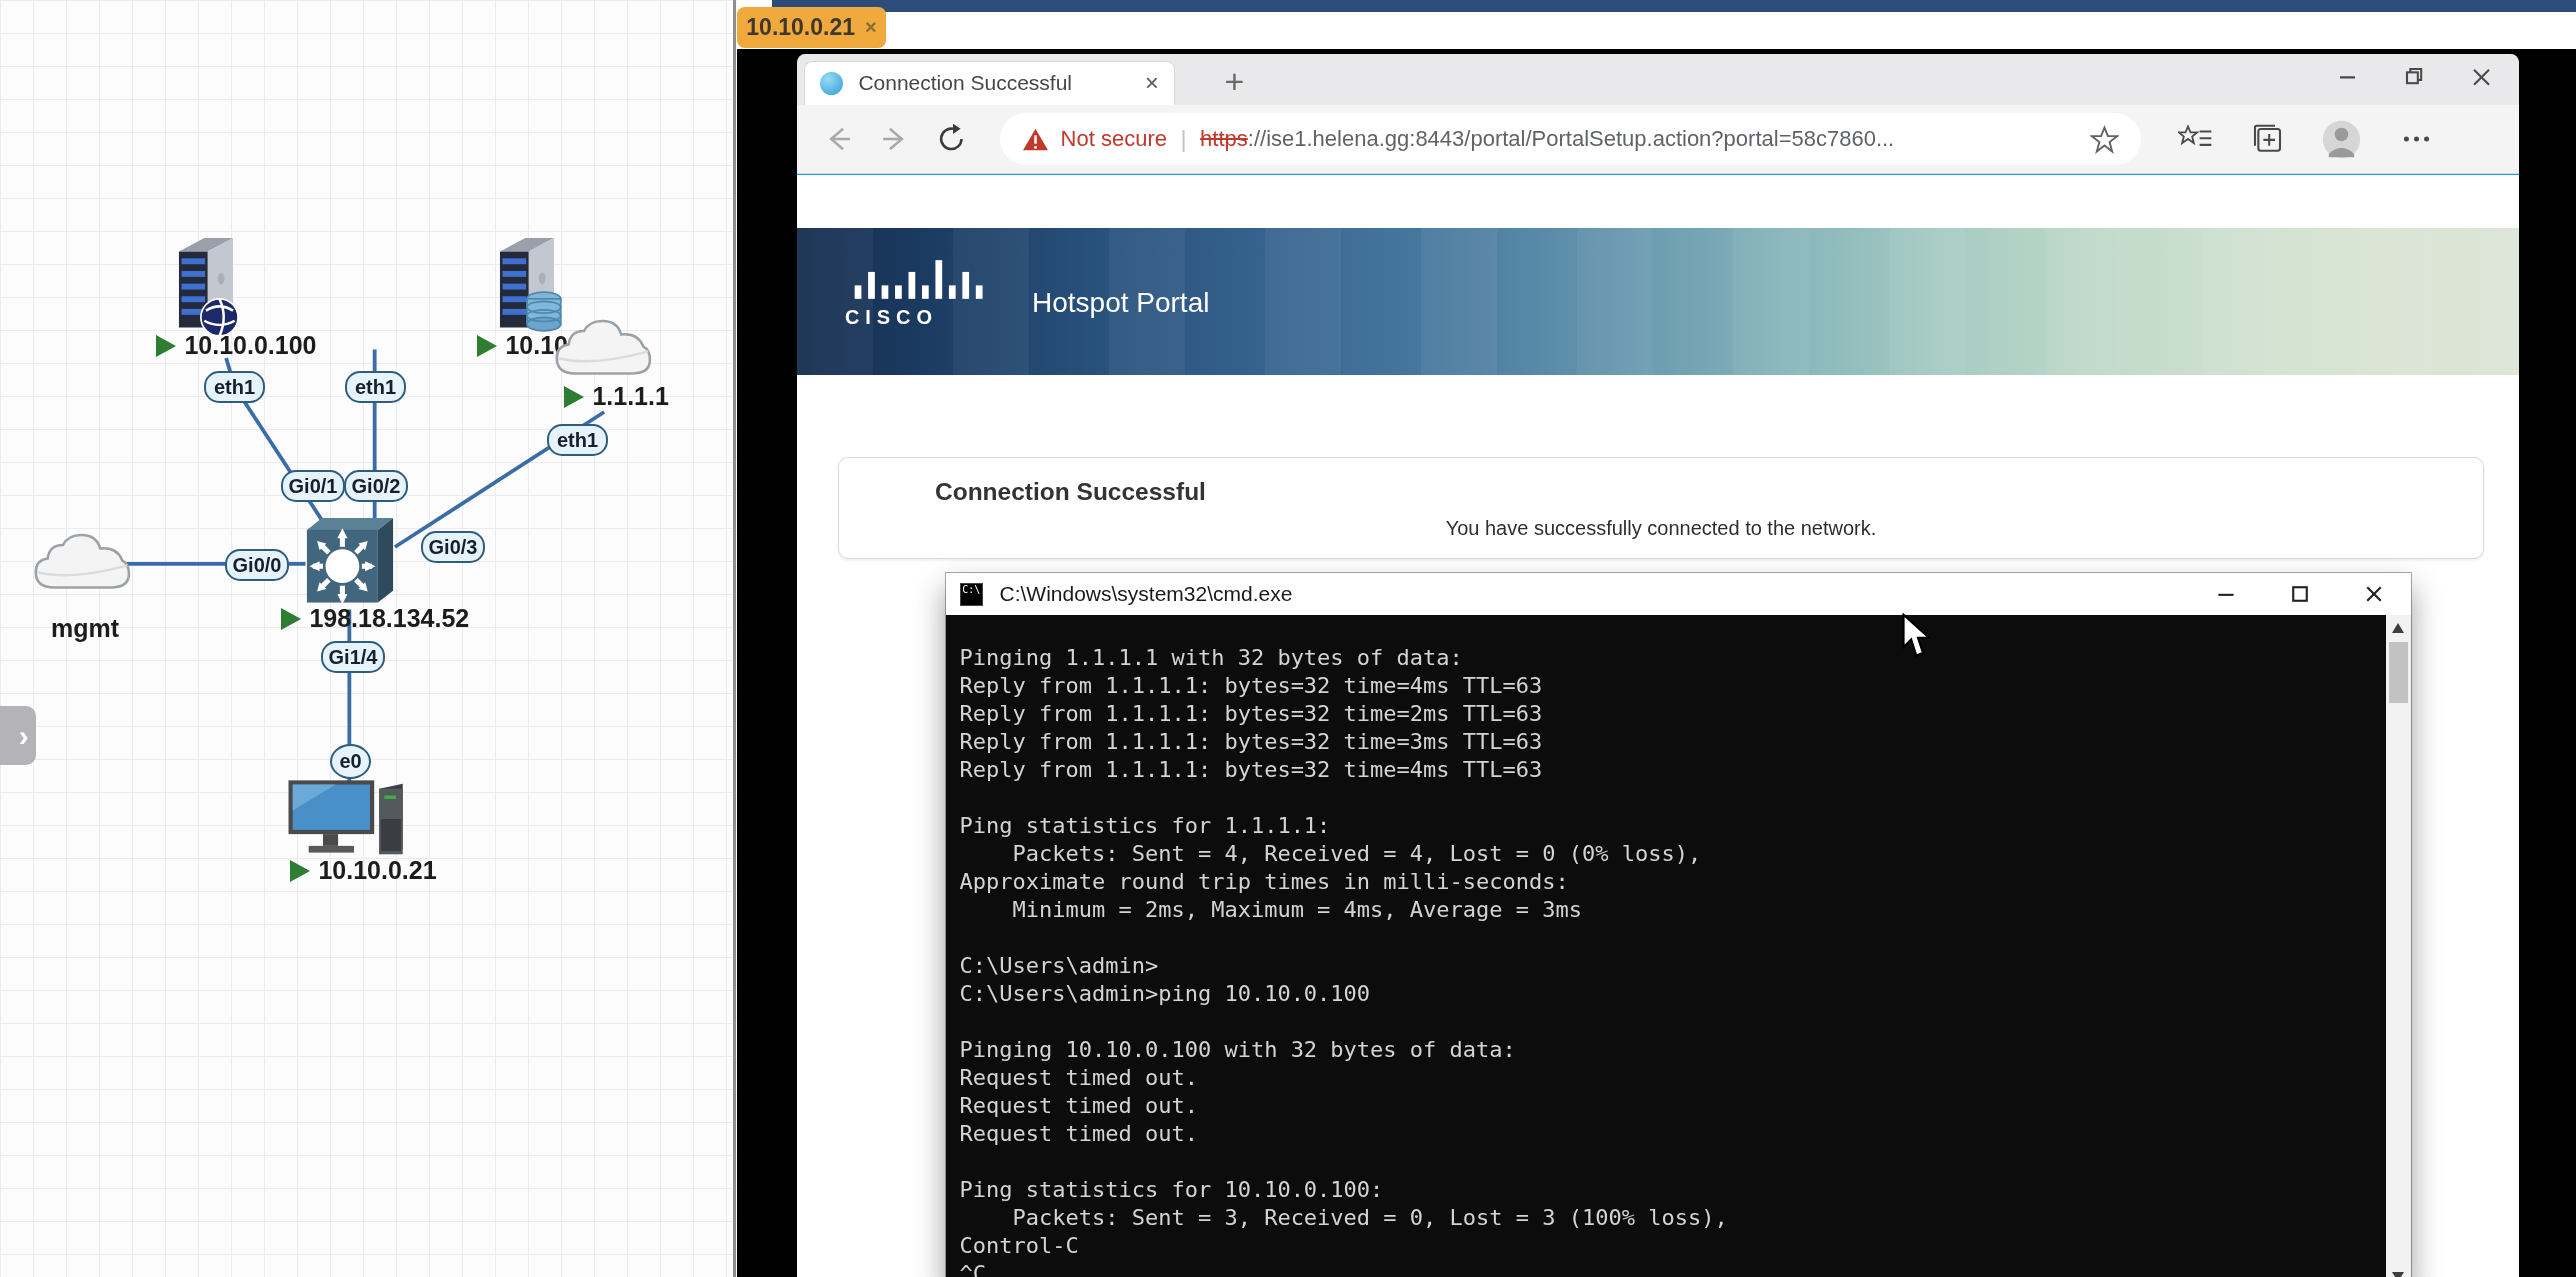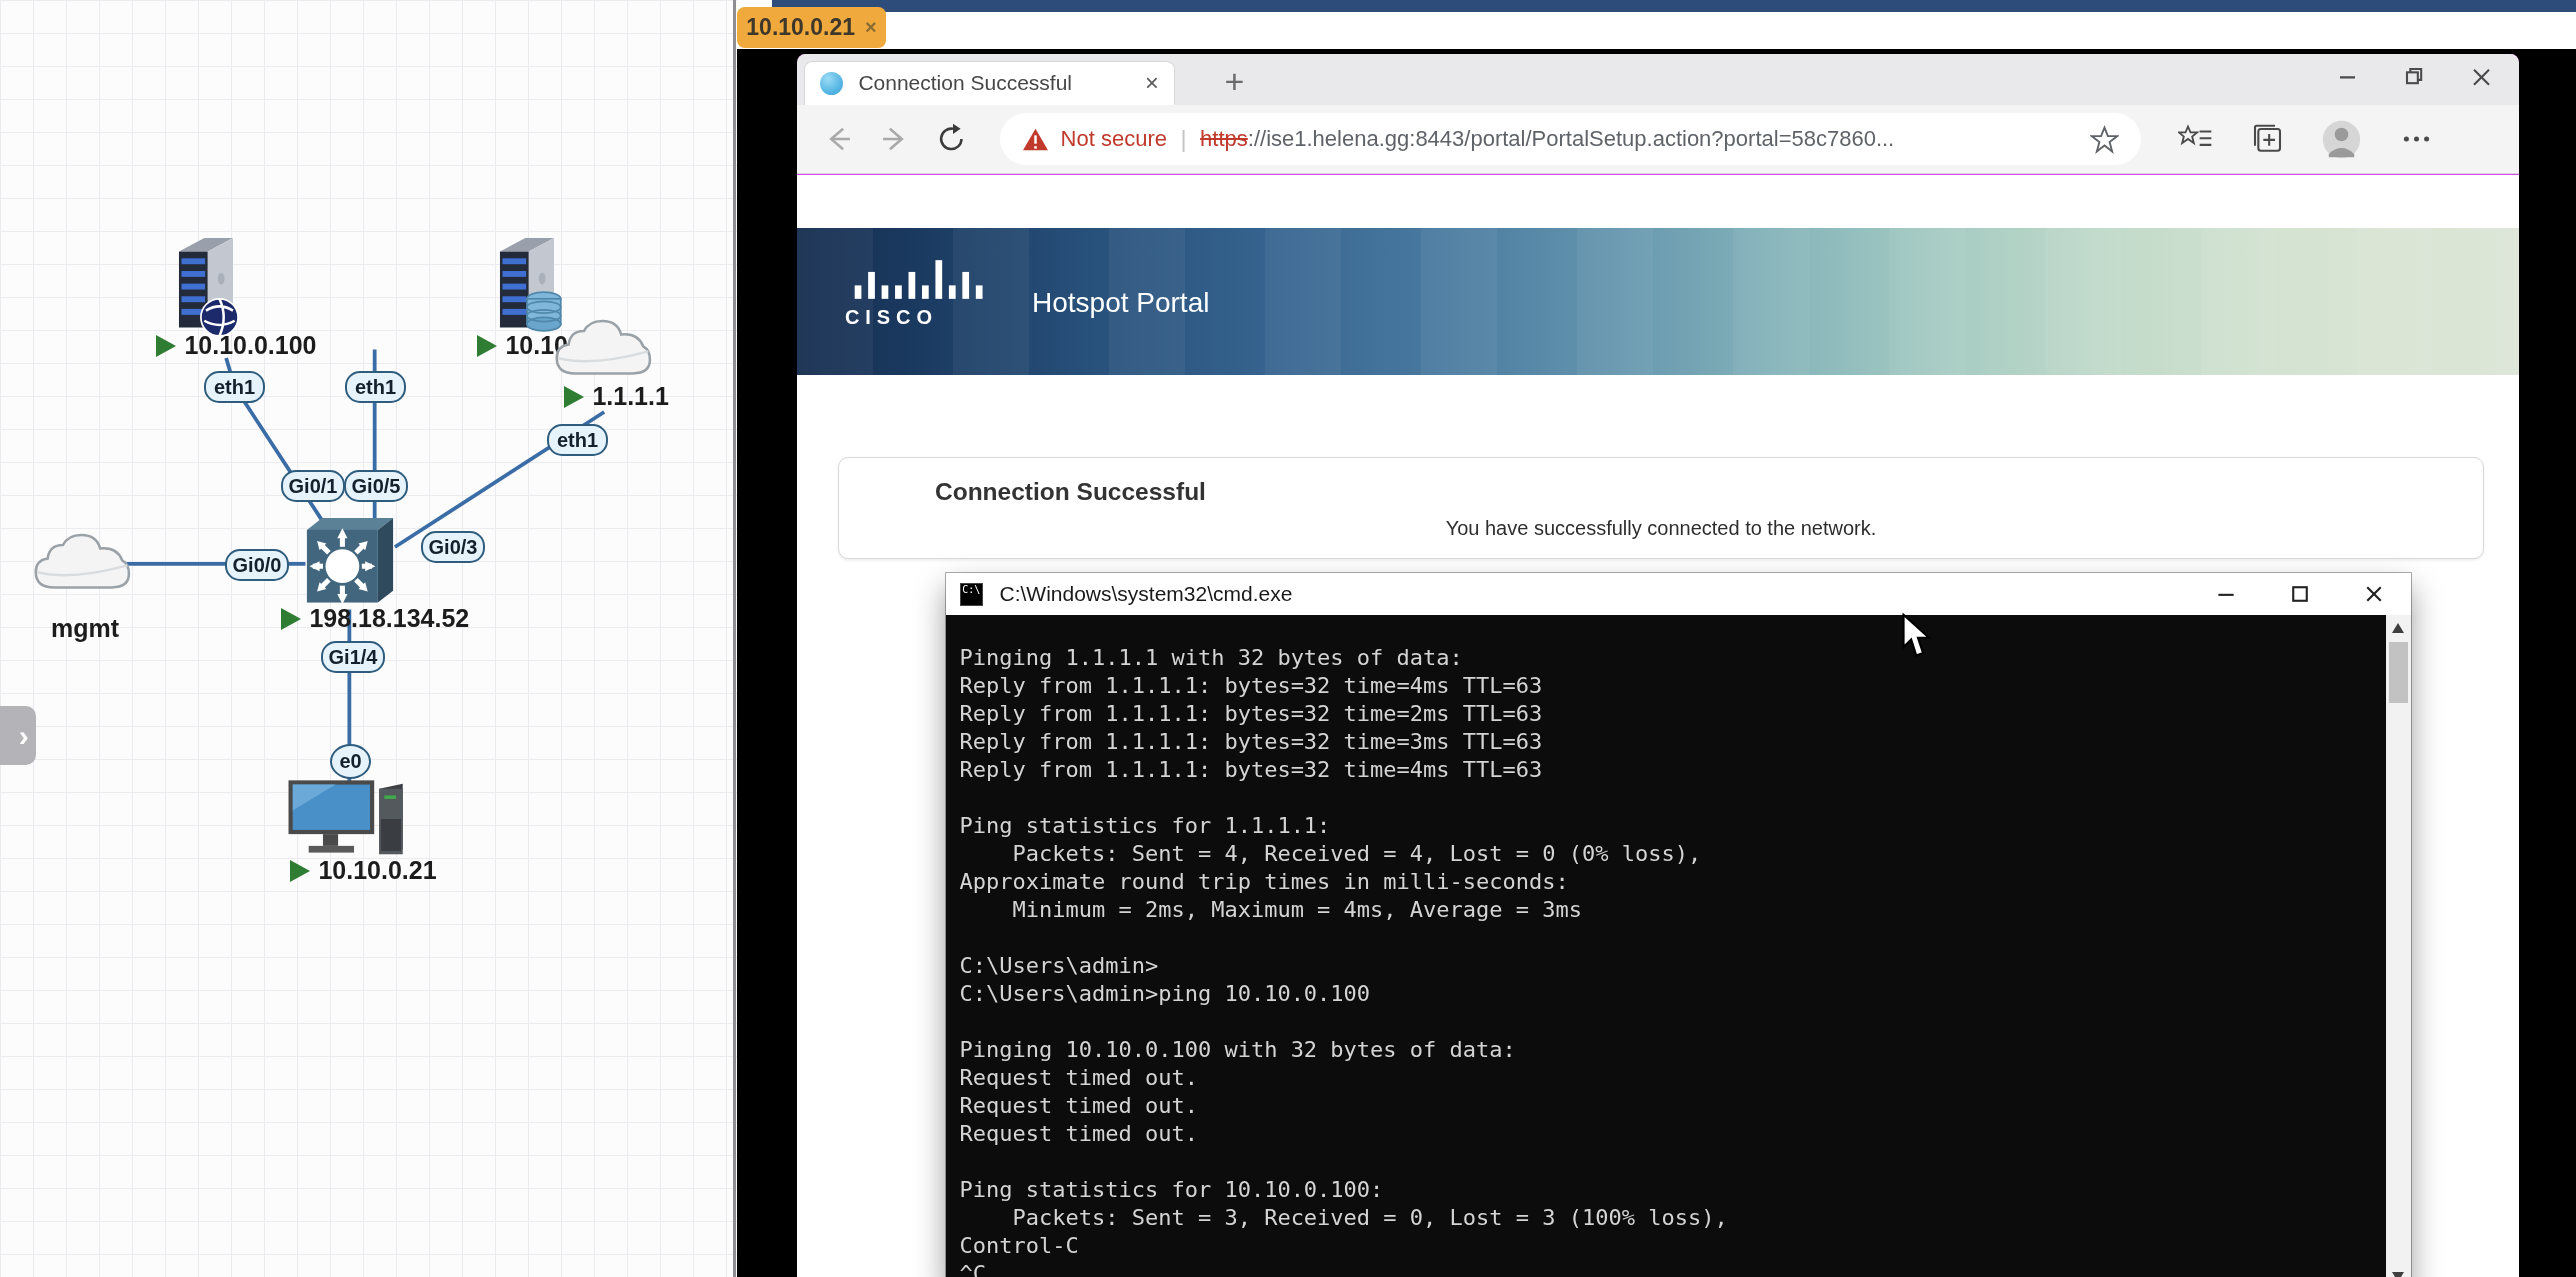--- a/index.html
+++ b/index.html
@@ -22,21 +22,21 @@
 
   
   .vnc{position:absolute;left:737px;top:0;width:1839px;height:1278px;background:#fff;}
   .vnc-desktop{position:absolute;left:0;top:49px;width:1839px;height:1229px;background:#000;}
   .blue-bar{position:absolute;left:35px;top:0;width:1804px;height:11.8px;background:#2d4c79;}
   .console-tab{position:absolute;left:0;top:6.8px;width:149px;height:41px;background:#f0a93d;border-radius:7.6px;display:flex;align-items:center;justify-content:center;gap:10px;}
   .console-tab .t{font-weight:bold;font-size:23px;color:#3e382b;}
   .console-tab .x{font-size:20px;color:#8a6d35;font-weight:bold;}
 
   
-  .browser{position:absolute;left:60px;top:54px;width:1722px;height:1224px;border-radius:8.4px 8.4px 0 0;overflow:hidden;background:#d946ef;}
+  .browser{position:absolute;left:60px;top:54px;width:1722px;height:1224px;border-radius:8.4px 8.4px 0 0;overflow:hidden;background:#0ea5e9;}
   .tabstrip{position:absolute;left:0;top:0;width:1722px;height:51px;background:#e9e9eb;}
   .btab{position:absolute;left:6.8px;top:6.8px;width:371px;height:44px;background:#fff;border:0.8px solid #d7d7d7;border-bottom:none;border-radius:8.4px 8.4px 0 0;display:flex;align-items:center;box-sizing:border-box;padding:0 15px;}
   .favicon{width:23.6px;height:23.6px;border-radius:50%;background:radial-gradient(circle at 35% 30%,#9bdcf5,#56b6e4 60%,#3f9fd0);} 
   .btab-title{flex:1;margin-left:15px;font-size:21px;color:#474747;white-space:nowrap;overflow:hidden;}
   .btab-close{font-size:23.6px;color:#5a5a5a;}
   .newtab{position:absolute;left:419px;top:10px;width:37px;height:37px;color:#6a6a6a;font-size:34px;line-height:34px;text-align:center;}
   .win-controls{position:absolute;right:25px;top:10px;display:flex;gap:42px;}
   .win-controls svg{display:block;}
   .toolbar{position:absolute;left:0;top:51px;width:1722px;height:69px;background:#f4f4f4;border-bottom:0.8px solid #d9d9d9;box-sizing:border-box;display:flex;align-items:center;}
   .navbtn{margin-left:23.6px;}
@@ -206,21 +206,21 @@
     </div>
     <div class="node-label" style="left:290px;top:856px;">
       <span class="play-tri"></span>
       <span>10.10.0.21</span>
     </div>
 
     <div class="pill" style="left:204px;top:371px;width:61px;height:32px;">eth1</div>
     <div class="pill" style="left:345px;top:371px;width:61px;height:32px;">eth1</div>
     <div class="pill" style="left:547px;top:424px;width:61px;height:32px;">eth1</div>
     <div class="pill" style="left:281px;top:470px;width:64px;height:32px;">Gi0/1</div>
-    <div class="pill" style="left:344px;top:470px;width:64px;height:32px;">Gi0/5</div>
+    <div class="pill" style="left:344px;top:470px;width:64px;height:32px;">Gi0/2</div>
     <div class="pill" style="left:421px;top:531px;width:64px;height:32px;">Gi0/3</div>
     <div class="pill" style="left:225px;top:549px;width:64px;height:32px;">Gi0/0</div>
     <div class="pill" style="left:321px;top:641px;width:64px;height:32px;">Gi1/4</div>
     <div class="pill" style="left:330px;top:744px;width:41px;height:35px;border-radius:50%;">e0</div>
 
     <div class="expand-handle">
       <span>›</span>
     </div>
   </div>
   <div class="canvas-edge"></div>

